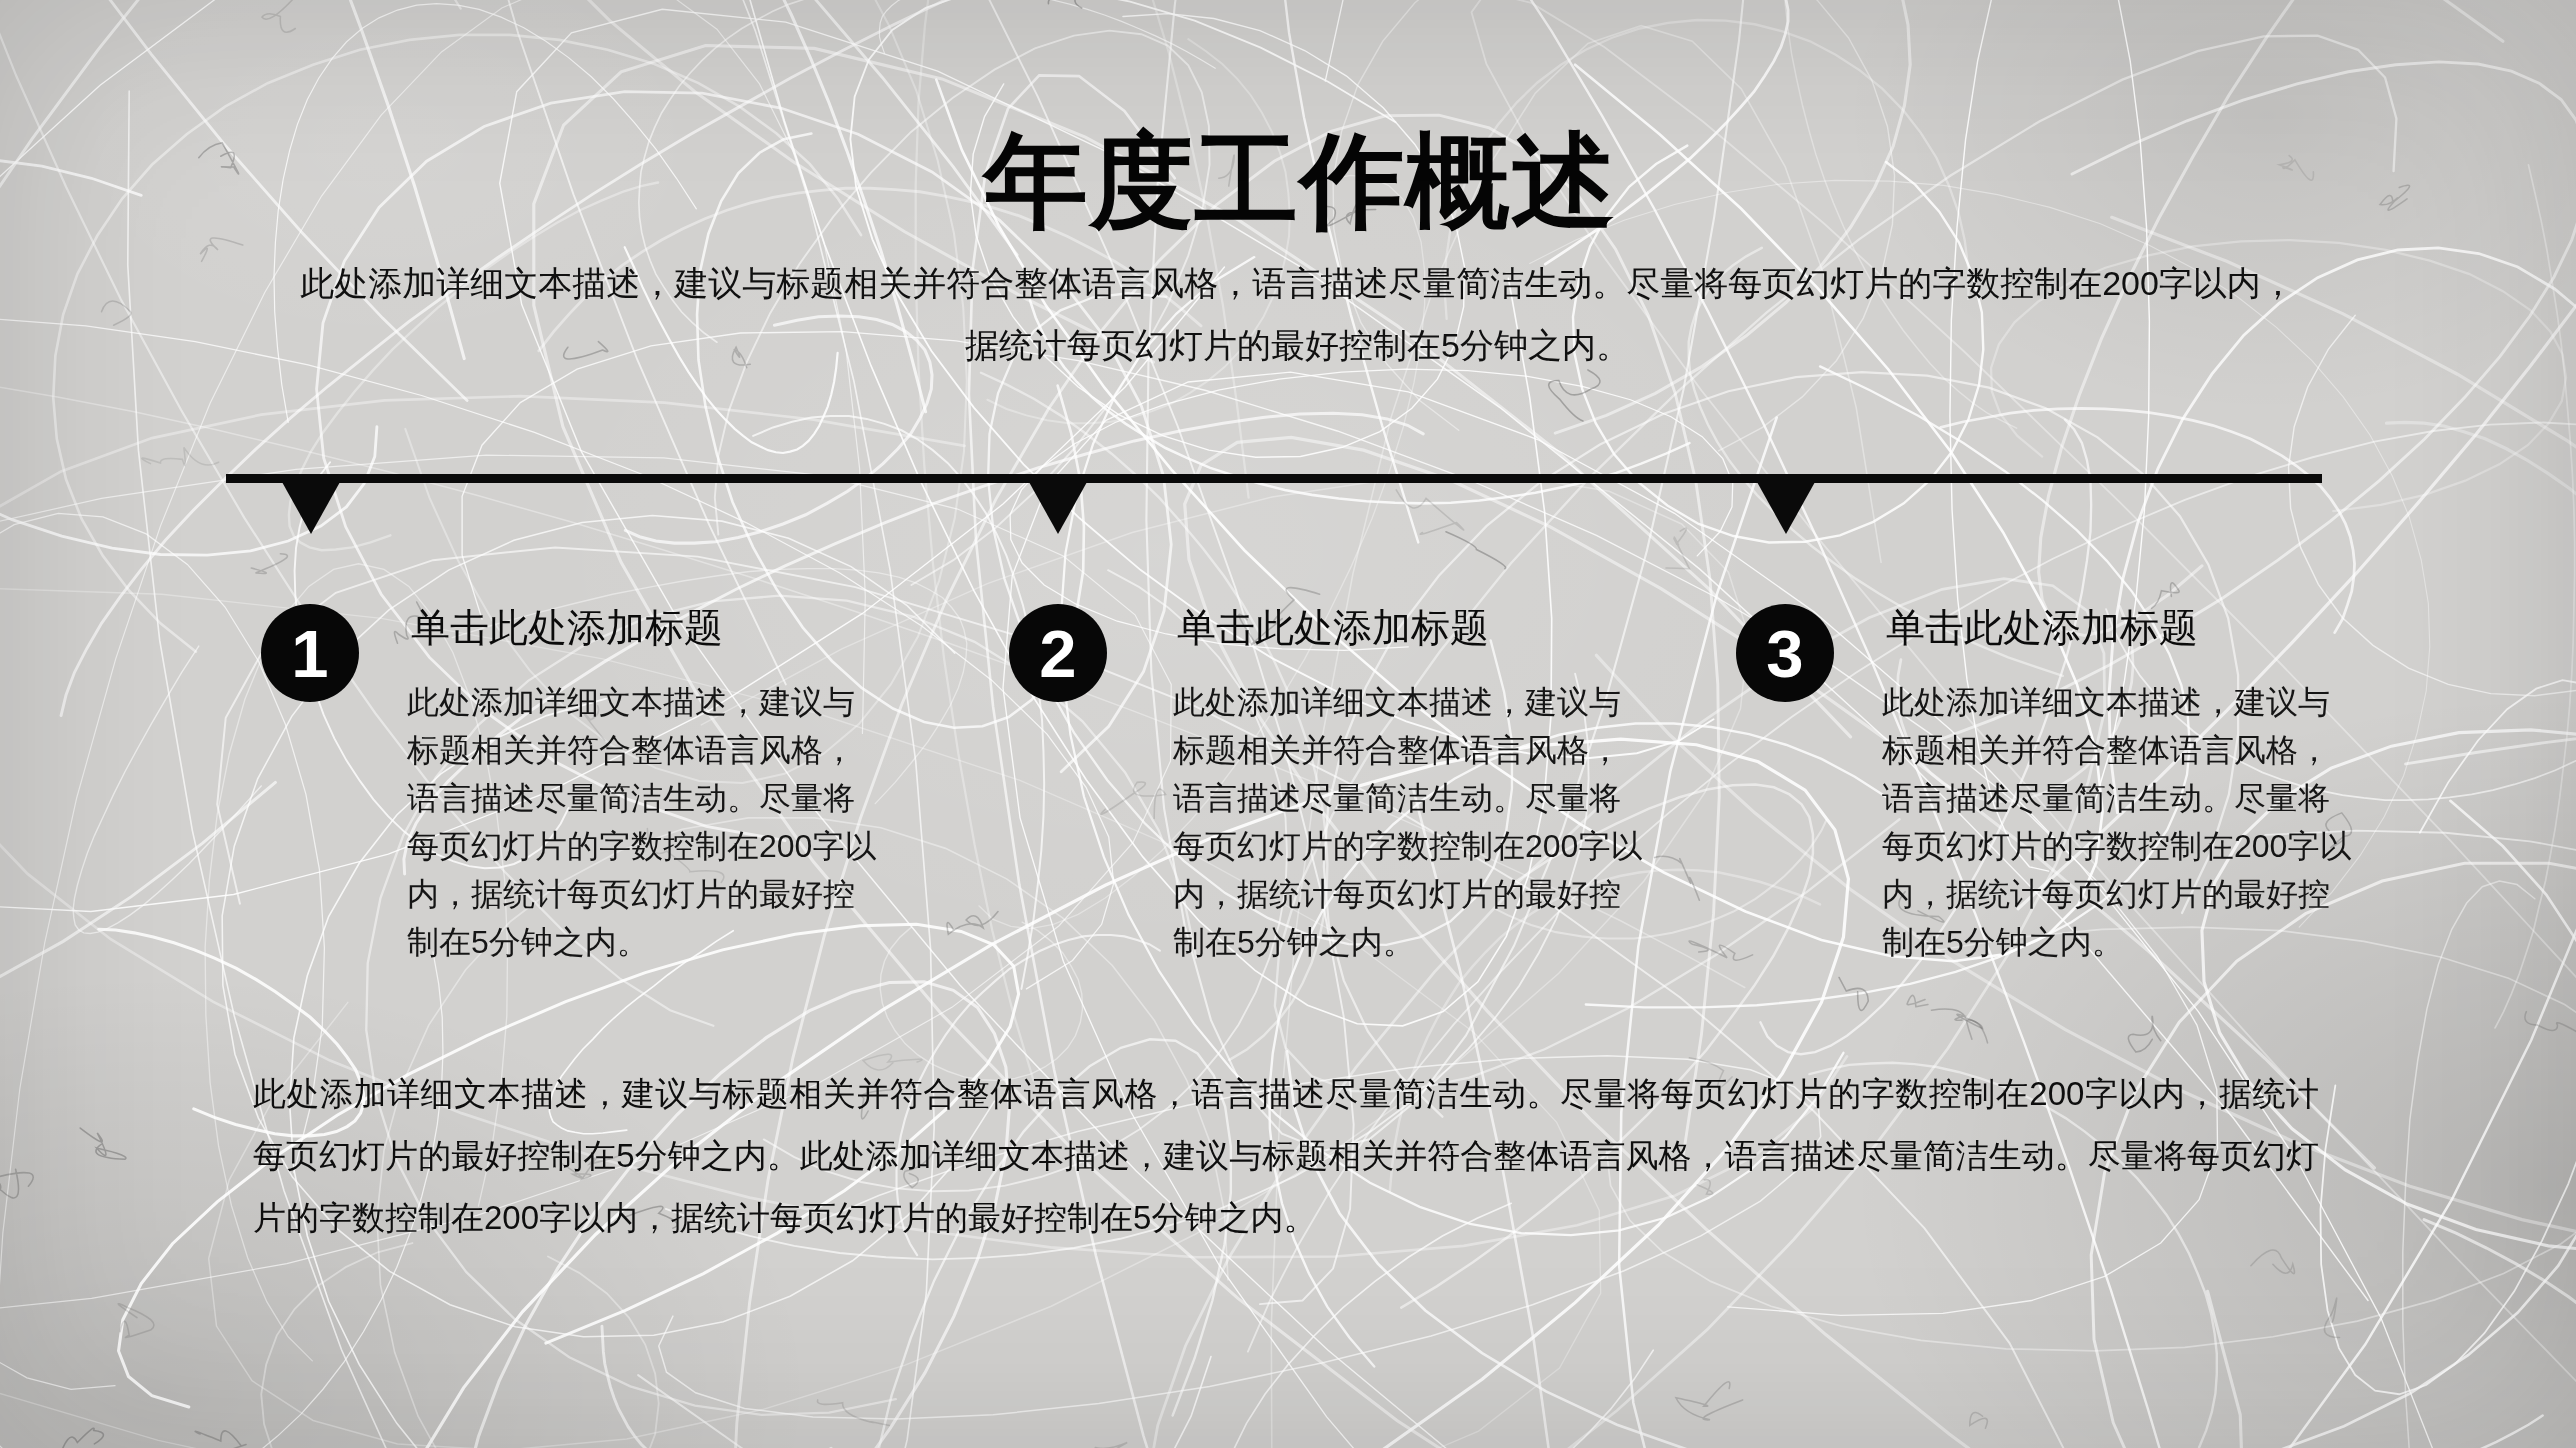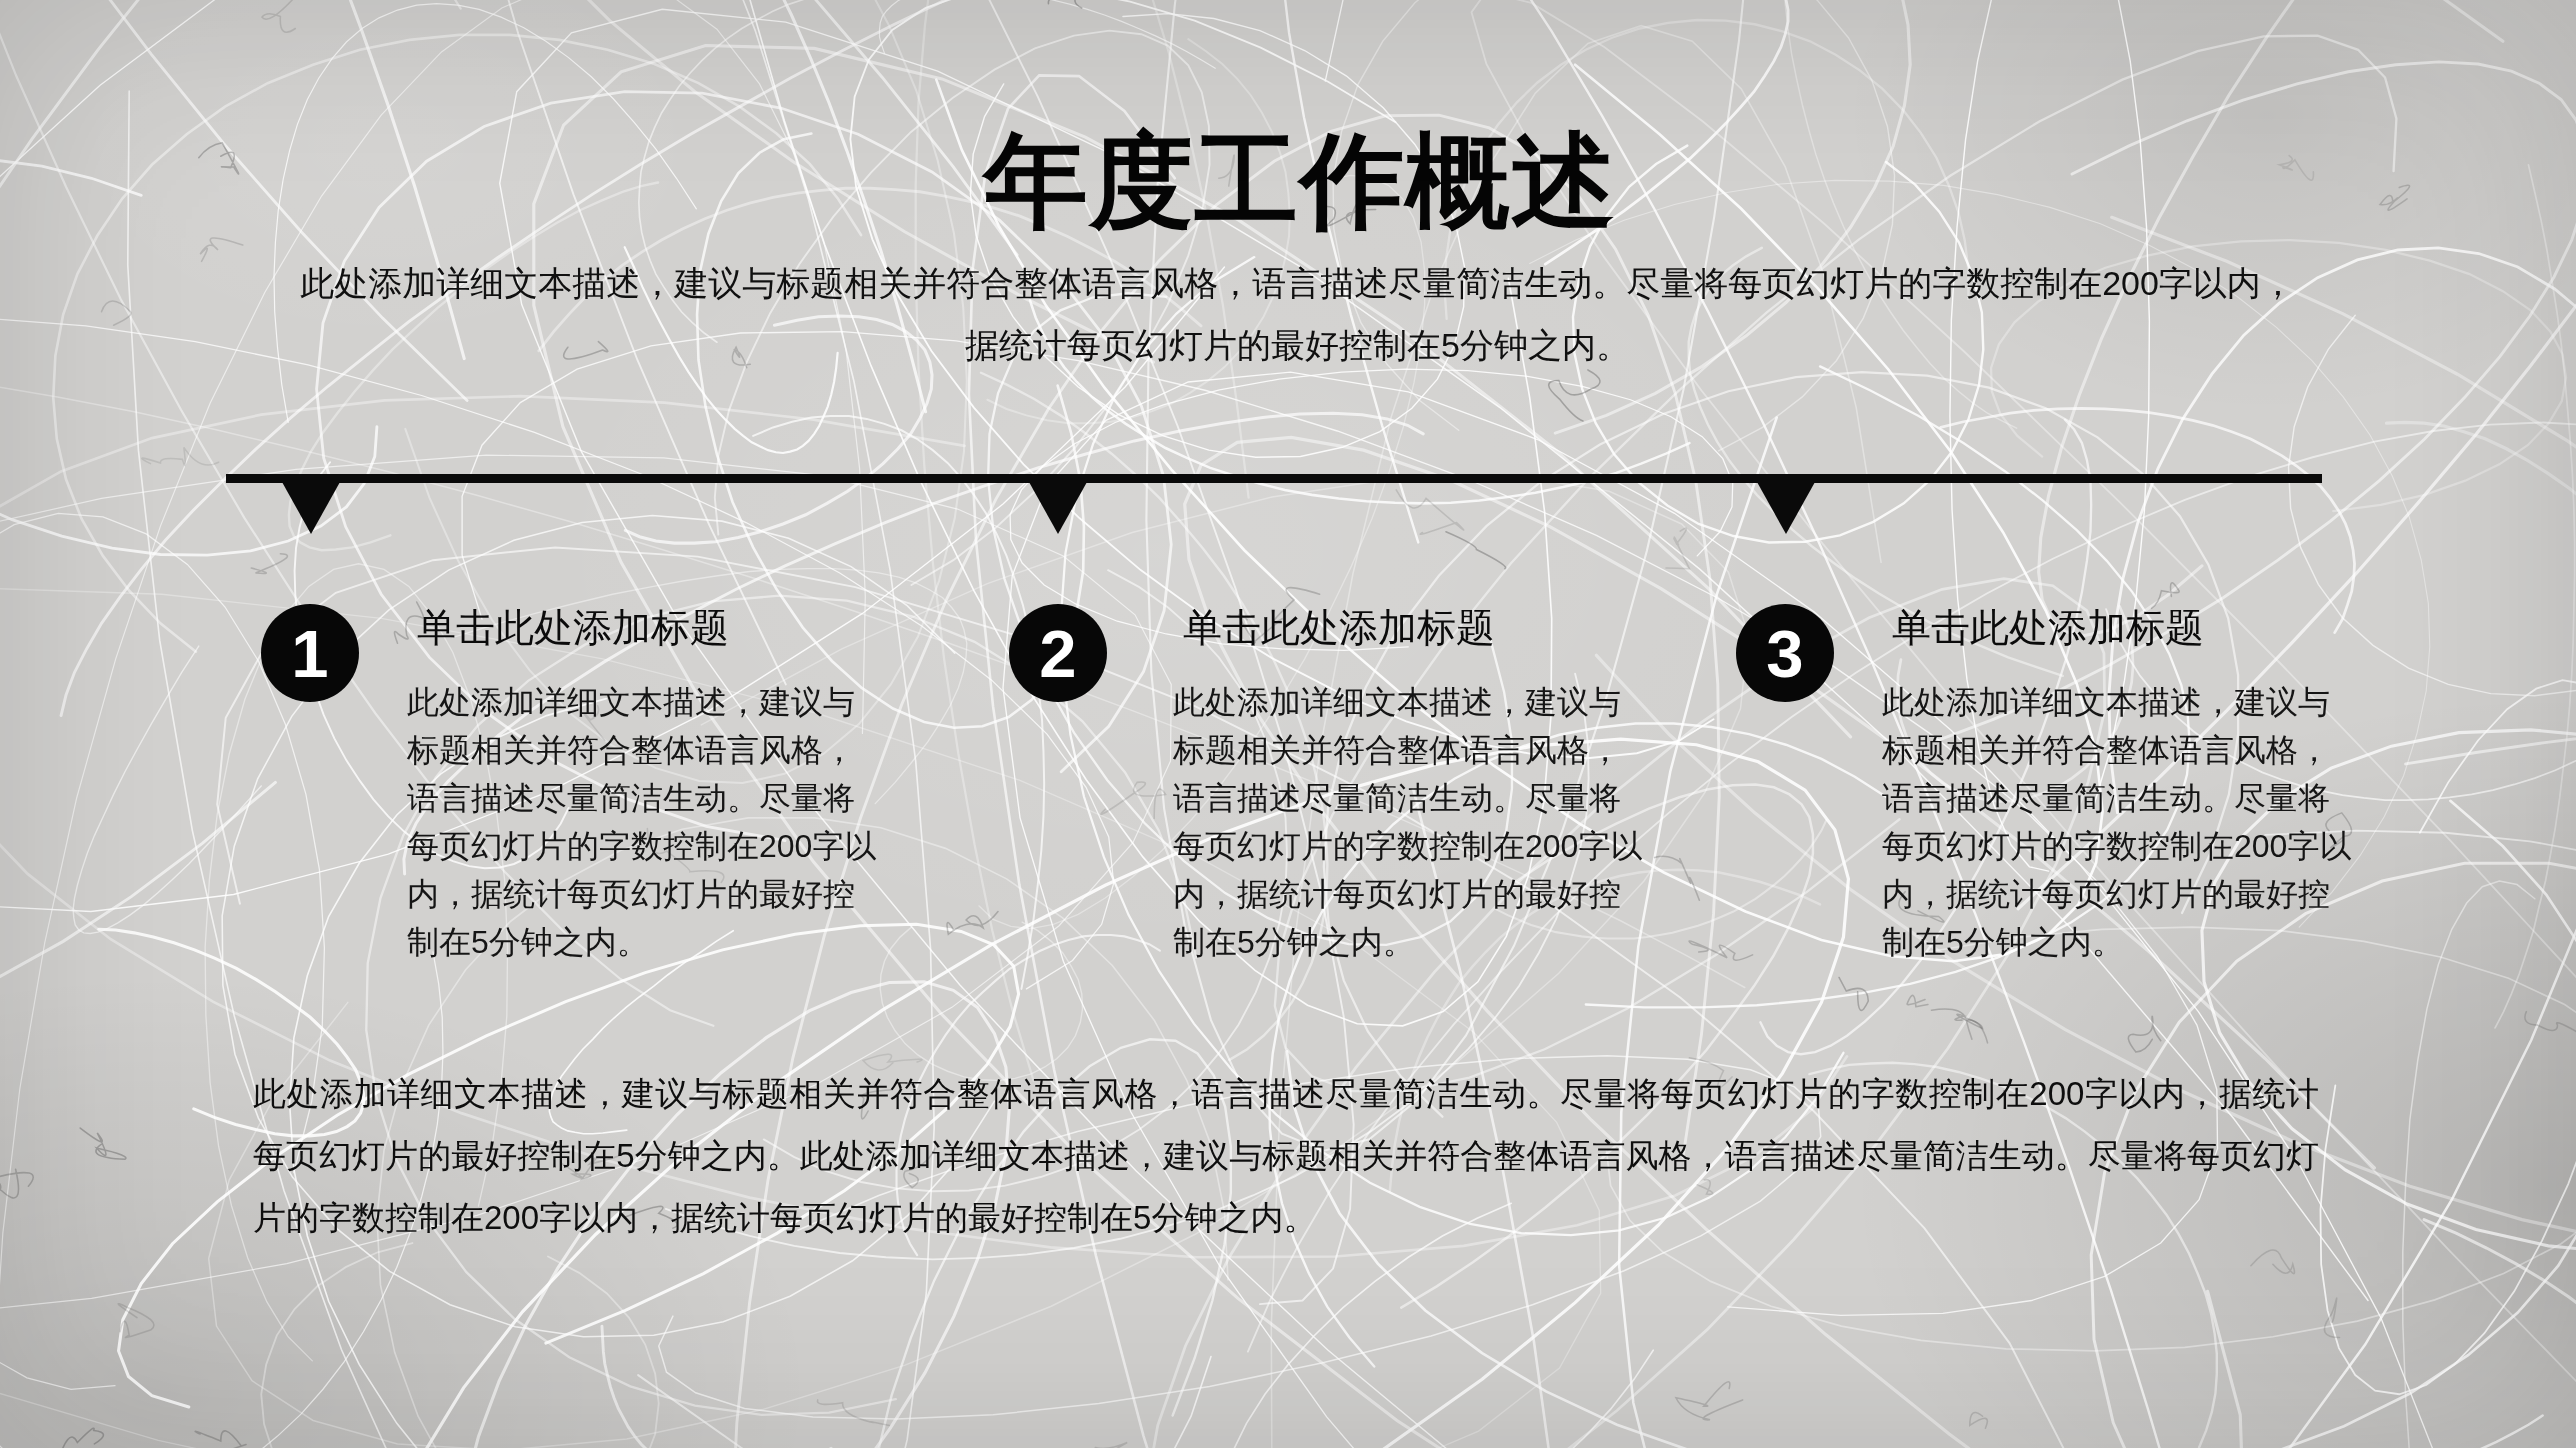--- a/index.html
+++ b/index.html
@@ -54,21 +54,21 @@
   .badge{
     position:absolute;left:0;top:0;width:98px;height:98px;border-radius:50%;
     background:#070707;display:flex;align-items:center;justify-content:center;
   }
   .badge span{color:#ffffff;font-size:67px;font-weight:700;line-height:1;}
   .step-content{position:absolute;top:0;width:474px;}
   .step-1 .step-content{left:146px;}
   .step-2 .step-content{left:164px;}
   .step-3 .step-content{left:146px;}
   .step-heading{
-    margin:10px;padding:0;margin-top:1.4px;
+    margin:4px;padding:0;margin-top:1.4px;
     font-size:39px;line-height:45px;font-weight:400;color:#0b0b0b;
   }
   .step-body{
     margin:0;margin-top:28px;width:474px;
     font-size:32px;line-height:48px;color:#151515;
     text-align:left;word-break:break-all;
   }
 
   .footer-paragraph{
     position:absolute;z-index:1;left:253px;top:1063px;width:2066px;

